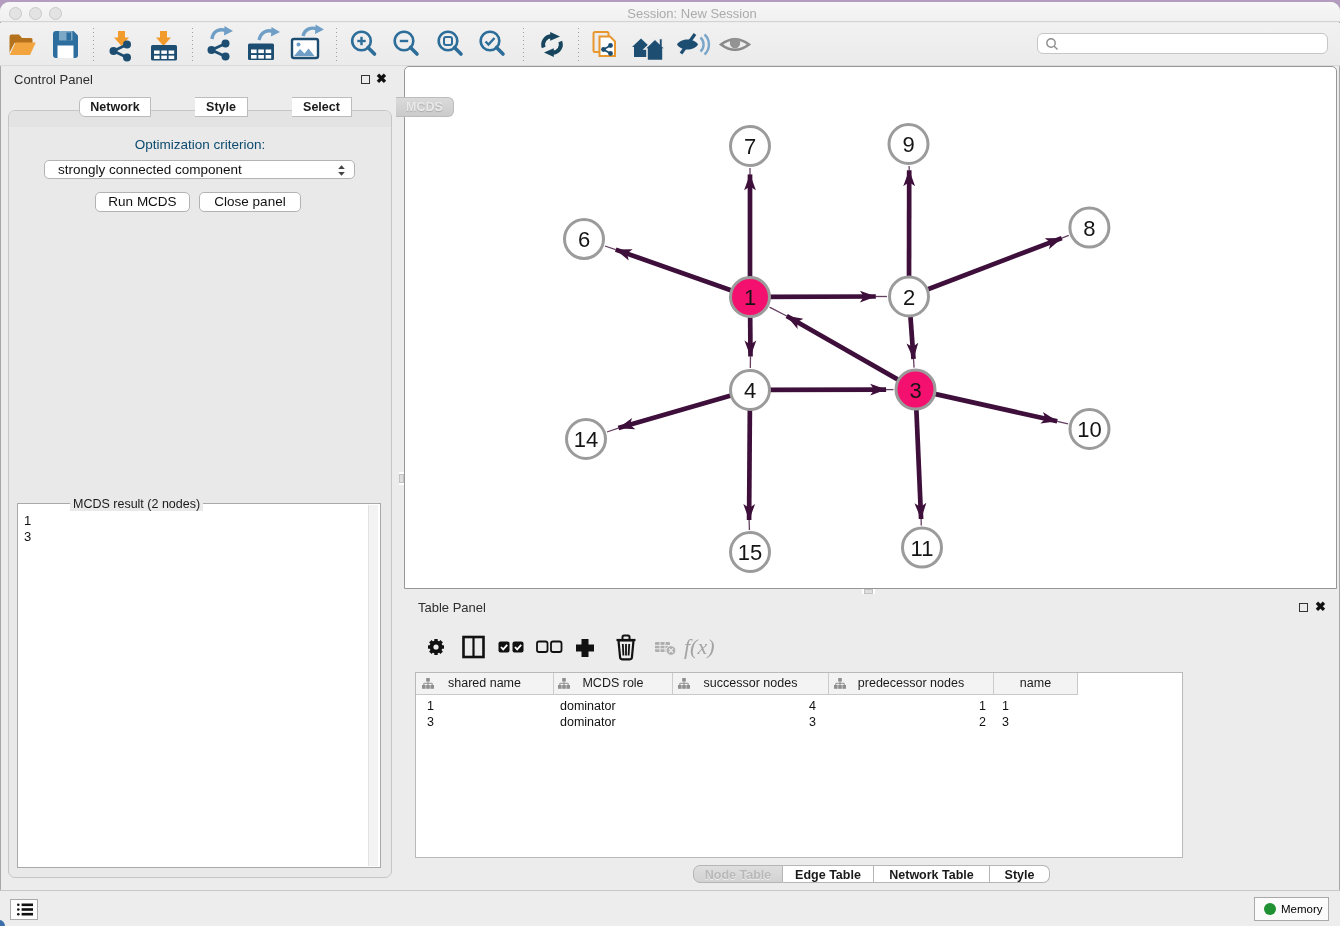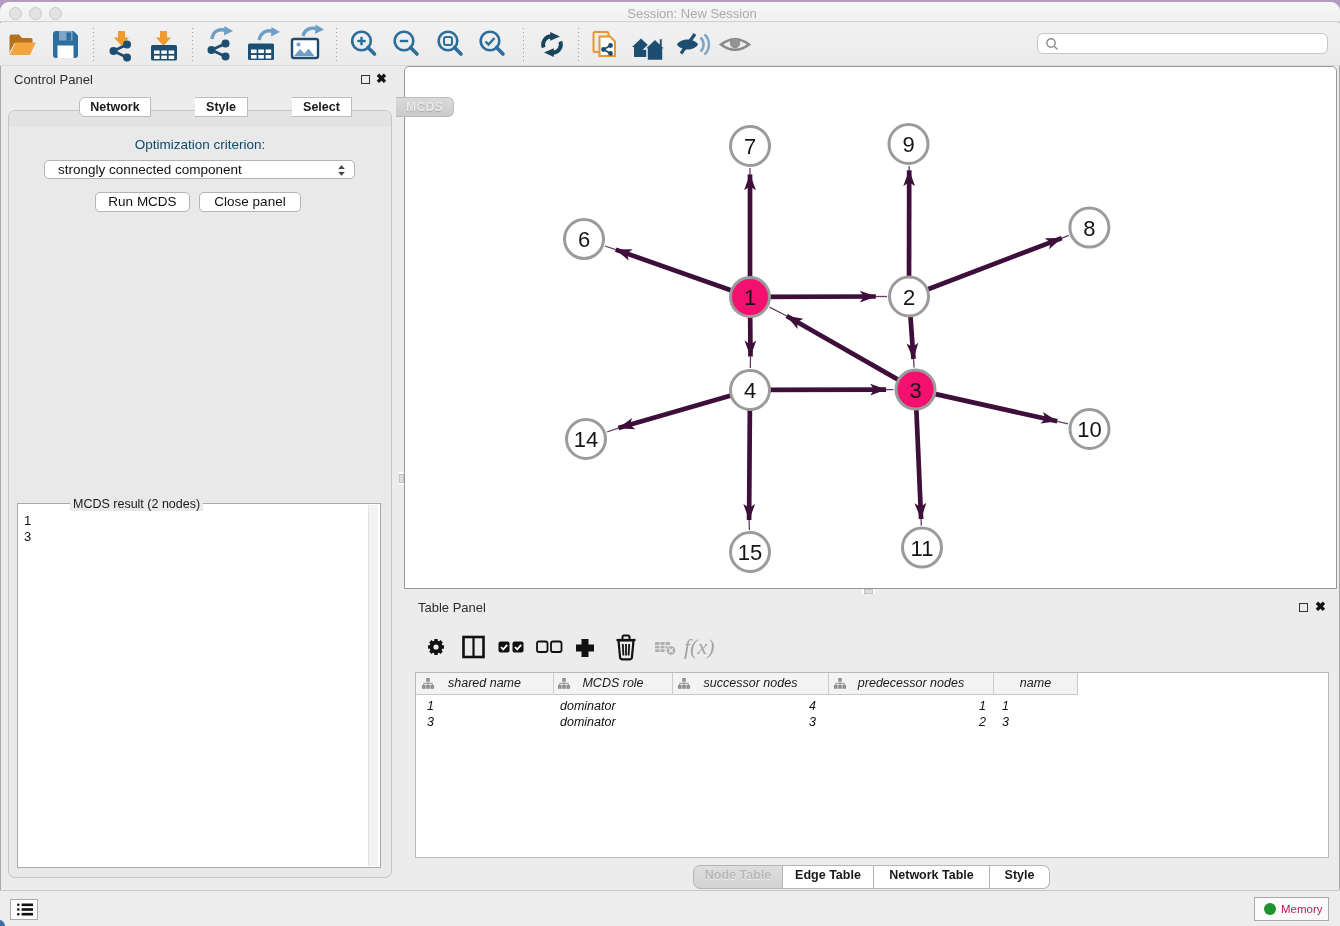--- a/index.html
+++ b/index.html
@@ -54,41 +54,41 @@
 #netwin { position:absolute; left:404px; top:66px; width:933px; height:523px;
   border:1px solid #979797; border-radius:5px 5px 0 0; background:#fff; }
 #nw-title { position:absolute; left:0; top:0; width:100%; height:21px;
   background:linear-gradient(#f4f4f4,#d8d8d8); border-bottom:1px solid #b3b3b3;
   border-radius:4px 4px 0 0; }
 #nw-title .t { position:absolute; width:100%; top:3px; text-align:center; font-size:13px; color:#2b2b2b; }
 .mac { position:absolute; top:3px; width:13px; height:13px; border-radius:50%; }
 
 #tp-title { position:absolute; left:418px; top:600px; font-size:13px; color:#2e2e2e; }
 #tp-toolbar { position:absolute; left:406px; top:626px; width:934px; height:40px; }
-#tablearea { position:absolute; left:415px; top:672px; width:914px; height:186px;
-  background:#fff; border:1px solid #b9b9b9;font-style:italic; }
+#tablearea { position:absolute; left:415px; top:672px; width:768px; height:186px;
+  background:#fff; border:1px solid #b9b9b9; }
 #thead { position:absolute; left:0; top:0; width:662px; height:22px;
   background:#f3f3f3; border-bottom:1px solid #c9c9c9; }
 .th { position:absolute; top:0; height:21px; border-right:1px solid #cccccc;
   font-size:12.5px; color:#1a1a1a; text-align:center; line-height:21px; }
 .trow { position:absolute; font-size:12.5px; color:#111; }
 .hicon { position:absolute; top:5px; }
 #graph text { font-family:"Liberation Sans", sans-serif; }
 #fx { font-family:"Liberation Serif", serif; font-style:italic; }
 
 #btabs { position:absolute; left:693px; top:865px; display:flex; }
 .btab { font-size:12.5px; font-weight:bold; color:#1a1a1a; background:#fff; border:1px solid #b5b5b5;
-  border-left:none; text-align:center; height:24px; line-height:18px; }
+  border-left:none; text-align:center; height:18px; line-height:18px; }
 
 #statusbar { position:absolute; left:0; top:890px; width:1340px; height:36px;
   background:#ededed; border-top:1px solid #c8c8c8; }
 #listbtn { position:absolute; left:10px; top:899px; width:28px; height:21px;
   background:#fdfdfd; border:1px solid #ababab; }
 #membtn { position:absolute; left:1254px; top:897px; width:75px; height:24px;
-  background:#fbfbfb; border:1px solid #a9a9a9; font-size:12.5px; color:#be185d; }
+  background:#fbfbfb; border:1px solid #a9a9a9; font-size:12.5px; color:#000000; }
 </style>
 </head>
 <body>
 <svg width="0" height="0" style="position:absolute">
   <symbol id="treeicon" viewBox="0 0 12 11">
     <g fill="#8f8f8f">
       <rect x="4.2" y="0" width="3.6" height="3.6"></rect>
       <rect x="0" y="7" width="3.6" height="3.8"></rect>
       <rect x="4.2" y="7" width="3.6" height="3.8"></rect>
       <rect x="8.4" y="7" width="3.6" height="3.8"></rect>

